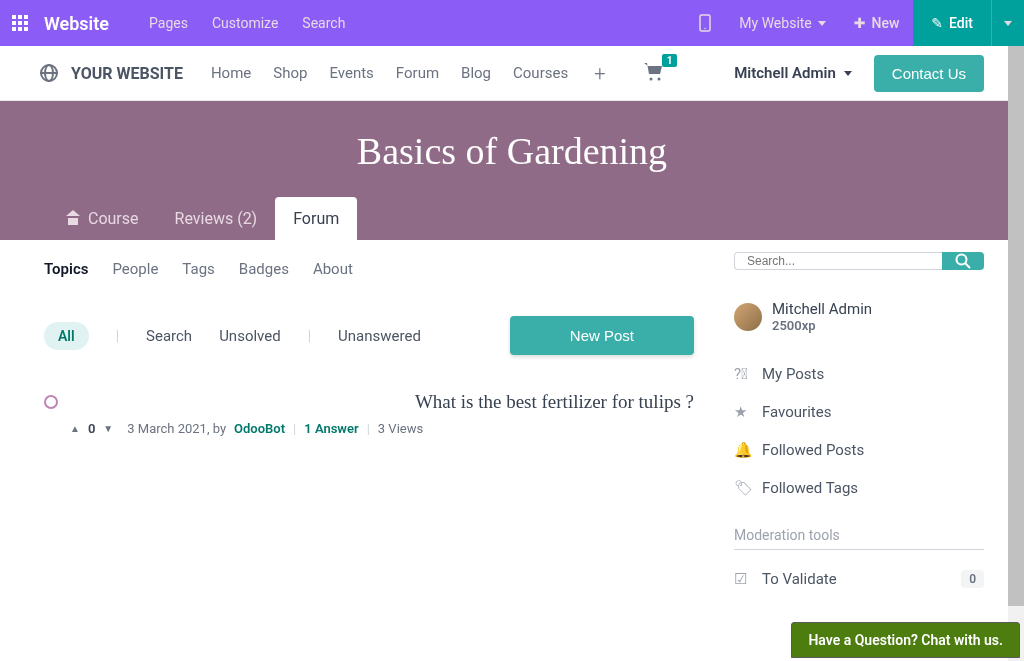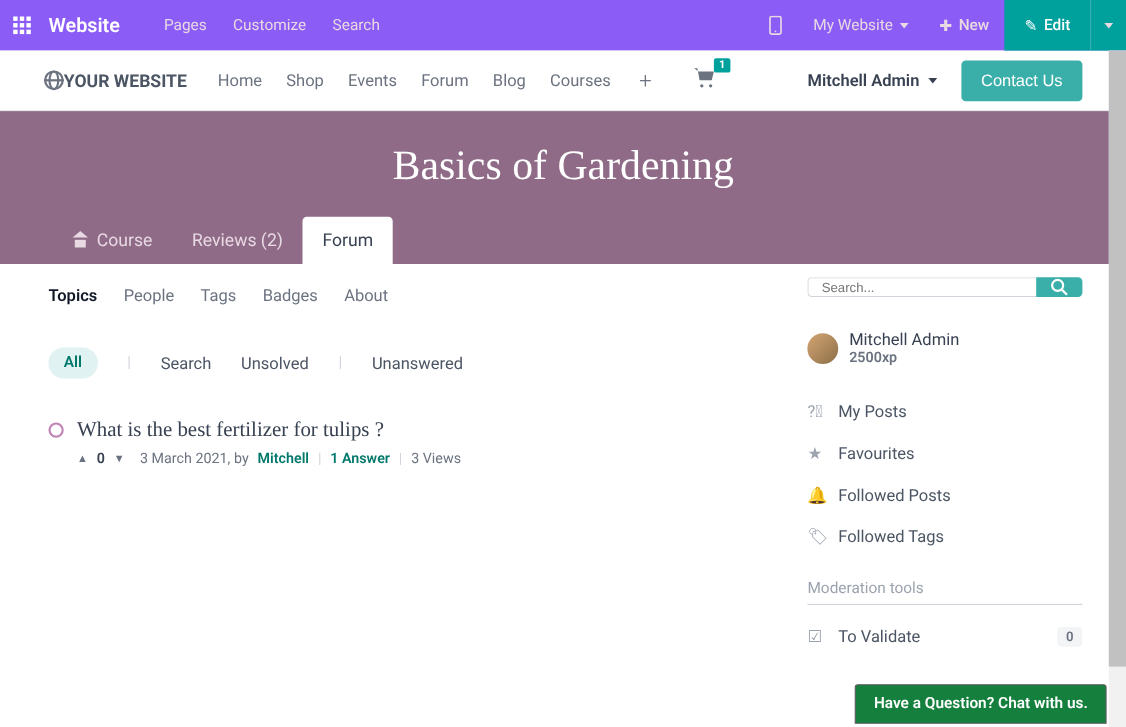--- a/index.html
+++ b/index.html
@@ -11,21 +11,21 @@
 .brand { font-size: 18px; font-weight: 600; margin-right: 40px; }
 .top-menu { display: flex; gap: 24px; flex: 1; }
 .top-menu-item { color: #e8d9e3; font-size: 14px; cursor: pointer; }
 .top-right { display: flex; align-items: center; height: 100%; }
 .top-right-item { display: flex; align-items: center; padding: 0 14px; height: 100%; cursor: pointer; color: #e8d9e3; font-size: 14px; gap: 6px; }
 .new-btn { font-weight: 500; }
 .edit-btn { background: #00a09d; color: #fff; padding: 0 18px; font-weight: 500; }
 .edit-caret { background: #00a09d; padding: 0 12px; border-left: 1px solid rgba(255,255,255,0.2); }
 
 .site-nav { height: 55px; background: #fff; border-bottom: 1px solid #e5e7eb; display: flex; align-items: center; padding: 0 40px 0 40px; }
-.logo { display: flex; align-items: center; gap: 0; font-size: 16px; font-weight: 700; color: #4b5563; margin-right: 28px; }
+.logo { display: flex; align-items: center; gap: 13px; font-size: 16px; font-weight: 700; color: #4b5563; margin-right: 28px; }
 .globe { width: 18px; height: 18px; border: 2px solid #6b7280; border-radius: 50%; position: relative; }
 .globe::before { content: ''; position: absolute; left: 50%; top: -2px; bottom: -2px; width: 6px; transform: translateX(-50%); border: 2px solid #6b7280; border-radius: 50%; }
 .globe::after { content: ''; position: absolute; left: -2px; right: -2px; top: 50%; height: 2px; background: #6b7280; transform: translateY(-50%); }
 .nav-links { display: flex; gap: 22px; align-items: center; justify-content: space-between; }
 .nav-link { color: #6b7280; font-size: 15px; cursor: pointer; }
 .nav-plus { color: #6b7280; font-size: 20px; font-weight: 300; cursor: pointer; margin-left: 4px; }
 .cart { margin-left: 38px; position: relative; cursor: pointer; }
 .cart-badge { position: absolute; top: -8px; right: -12px; background: #00a09d; color: #fff; font-size: 10px; font-weight: 700; padding: 1px 5px; border-radius: 2px; }
 .nav-spacer { flex: 1; }
 .user-drop { color: #374151; font-weight: 600; font-size: 15px; display: flex; align-items: center; gap: 8px; cursor: pointer; margin-right: 22px; }
@@ -47,21 +47,21 @@
 .sub-nav-item.active { color: #111827; font-weight: 600; }
 
 .filter-row { display: flex; align-items: center; gap: 27px; padding: 14px 0 36px 0; }
 .filter-pill { background: #e0f2f1; color: #00796b; padding: 6px 14px; border-radius: 16px; font-size: 14px; font-weight: 600; cursor: pointer; }
 .filter-item { color: #4b5563; font-size: 15px; cursor: pointer; }
 .filter-sep { color: #d1d5db; }
 .new-post-btn { background: #3aafa9; color: #fff; padding: 11px 60px; border-radius: 4px; font-size: 15px; border: none; cursor: pointer; margin-left: auto; box-shadow: 0 2px 4px rgba(0,0,0,0.15); }
 
 .post { display: flex; gap: 12px; align-items: flex-start; }
 .post-status { width: 14px; height: 14px; border: 2px solid #c084b5; border-radius: 50%; margin-top: 4px; flex-shrink: 0; }
-.post-body { flex: 1; }
+.post-body { flex: 1; text-align: right; }
 .post-title { font-size: 19px; color: #374151; font-family: Georgia, serif; cursor: pointer; }
 .post-meta { display: flex; gap: 8px; align-items: center; font-size: 13px; color: #6b7280; margin-top: 8px; padding-left: 0; }
 .vote-arrow { cursor: pointer; color: #6b7280; font-size: 10px; }
 .vote-count { font-weight: 600; color: #374151; }
 .meta-link { color: #00796b; font-weight: 600; cursor: pointer; }
 .meta-sep { color: #d1d5db; }
 
 .side-col { width: 250px; padding-top: 0; }
 .search-wrap { display: flex; margin-bottom: 30px; }
 .search-input { flex: 1; border: 1px solid #d1d5db; border-right: none; border-radius: 4px 0 0 4px; padding: 1px 12px; font-size: 12px; outline: none; }
@@ -72,21 +72,21 @@
 .avatar { width: 28px; height: 28px; border-radius: 50%; background: linear-gradient(135deg, #d4a574, #8b6f47); flex-shrink: 0; }
 .profile-name { font-size: 15px; color: #374151; }
 .profile-xp { font-size: 13px; color: #6b7280; font-weight: 600; }
 
 .side-link { display: flex; align-items: center; gap: 12px; padding: 10px 0; color: #4b5563; font-size: 15px; cursor: pointer; }
 .side-icon { width: 16px; color: #9ca3af; flex-shrink: 0; }
 
 .mod-title { color: #9ca3af; font-size: 14px; border-bottom: 1px solid #d1d5db; padding-bottom: 6px; margin-top: 20px; margin-bottom: 10px; }
 .mod-count { background: #f3f4f6; color: #6b7280; font-size: 12px; padding: 2px 8px; border-radius: 4px; margin-left: auto; font-weight: 600; }
 
-.chat-widget { position: absolute; bottom: 3px; right: 18px; background: #15803d; color: #fff; padding: 9px 16px; font-size: 14px; font-weight: 600; border: 1px solid #5a5a5a; border-radius: 3px 3px 0 0; cursor: pointer; }
+.chat-widget { position: absolute; bottom: 3px; right: 4px; background: #4d7c0f; color: #fff; padding: 9px 16px; font-size: 14px; font-weight: 600; border: 1px solid #5a5a5a; border-radius: 3px 3px 0 0; cursor: pointer; }
 
 .scrollbar { position: absolute; right: 0; top: 46px; bottom: 0; width: 16px; background: #f1f1f1; }
 .scrollbar-thumb { background: #c1c1c1; width: 100%; height: 560px; border-radius: 0; }
 
 .caret-down { width: 0; height: 0; border-left: 4px solid transparent; border-right: 4px solid transparent; border-top: 5px solid currentColor; display: inline-block; }
 </style>
 </head>
 <body>
 
 <div class="top-bar">
@@ -183,31 +183,32 @@
       <span class="sub-nav-item">Badges</span>
       <span class="sub-nav-item">About</span>
     </div>
     <div class="filter-row">
       <span class="filter-pill">All</span>
       <span class="filter-sep">|</span>
       <span class="filter-item">Search</span>
       <span class="filter-item">Unsolved</span>
       <span class="filter-sep">|</span>
       <span class="filter-item">Unanswered</span>
+      <button class="new-post-btn">New Post</button>
     </div>
     <div class="post">
       <div class="post-status"></div>
       <div class="post-body">
         <div class="post-title">What is the best fertilizer for tulips ?</div>
         <div class="post-meta">
           <span class="vote-arrow">▲</span>
           <span class="vote-count">0</span>
           <span class="vote-arrow">▼</span>
           <span style="margin-left:6px">3 March 2021, by</span>
-          <span class="meta-link">Mitchell</span>
+          <span class="meta-link">OdooBot</span>
           <span class="meta-sep">|</span>
           <span class="meta-link">1 Answer</span>
           <span class="meta-sep">|</span>
           <span>3 Views</span>
         </div>
       </div>
     </div>
   </div>
 
   <div class="side-col">

